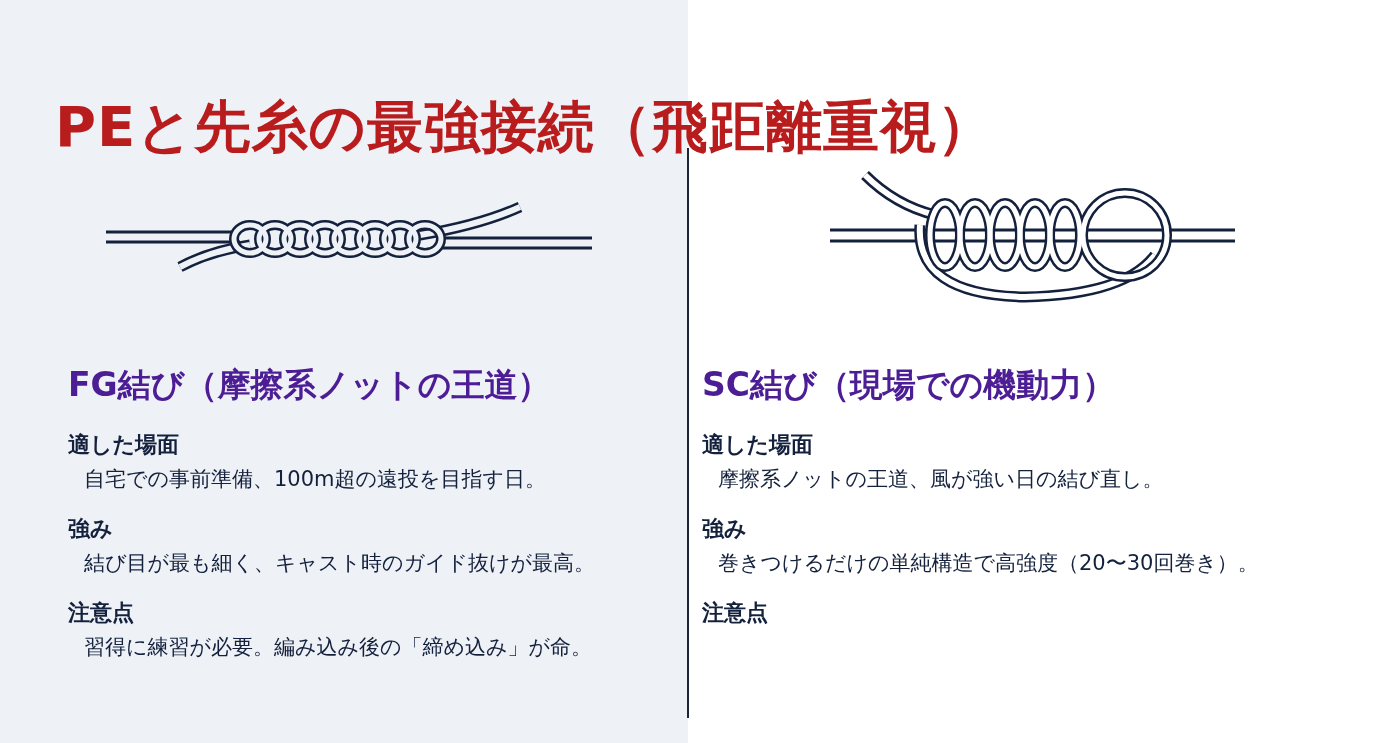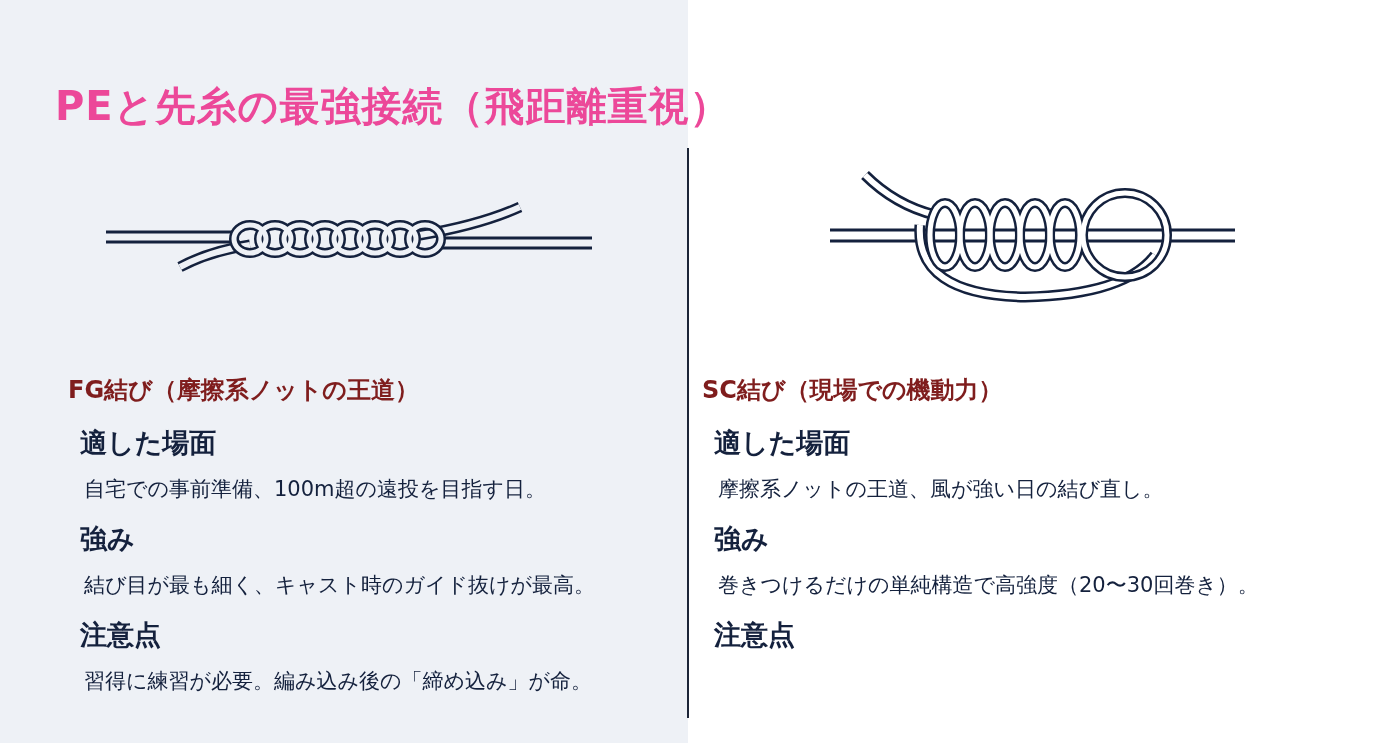--- a/index.html
+++ b/index.html
@@ -5,29 +5,29 @@
     html, body { margin:0; padding:0; }
     body {
       width:1376px; height:743px; position:relative; overflow:hidden;
       background:#ffffff;
       font-family:"DejaVu Sans", "Liberation Sans", sans-serif;
       color:#14213d;
     }
     .left-bg { position:absolute; left:0; top:0; width:688px; height:743px; background:#eef1f6; }
     .title {
       position:absolute; left:55px; top:52px;
-      font-size:40px; font-weight:bold; color:#ec4899; letter-spacing:1px;
+      font-size:56px; font-weight:bold; color:#b91c1c; letter-spacing:1px;
       white-space:nowrap;
     }
     .divider { position:absolute; left:687px; top:148px; width:2px; height:570px; background:#1c2538; }
     .col { position:absolute; }
     .col.left { left:68px; top:358px; }
     .col.right { left:702px; top:358px; }
-    .knot-title { font-size:24px; font-weight:bold; color:#7f1d1d; margin:16px 0 18px 0; white-space:nowrap; }
-    .sec-h { font-size:27px; font-weight:bold; color:#14213d; margin:12px; line-height:38px; white-space:nowrap; }
+    .knot-title { font-size:33px; font-weight:bold; color:#4c1d95; margin:5px 0 18px 0; white-space:nowrap; }
+    .sec-h { font-size:22px; font-weight:bold; color:#14213d; margin:0; line-height:38px; white-space:nowrap; }
     .sec-t { font-size:21px; color:#14213d; margin:0 0 16px 16px; line-height:30px; white-space:nowrap; }
     .diagram { position:absolute; }
   </style>
 </head>
 <body>
 
 <div class="left-bg"></div>
 
 <h1 class="title">PEと先糸の最強接続（飛距離重視）</h1>
 

